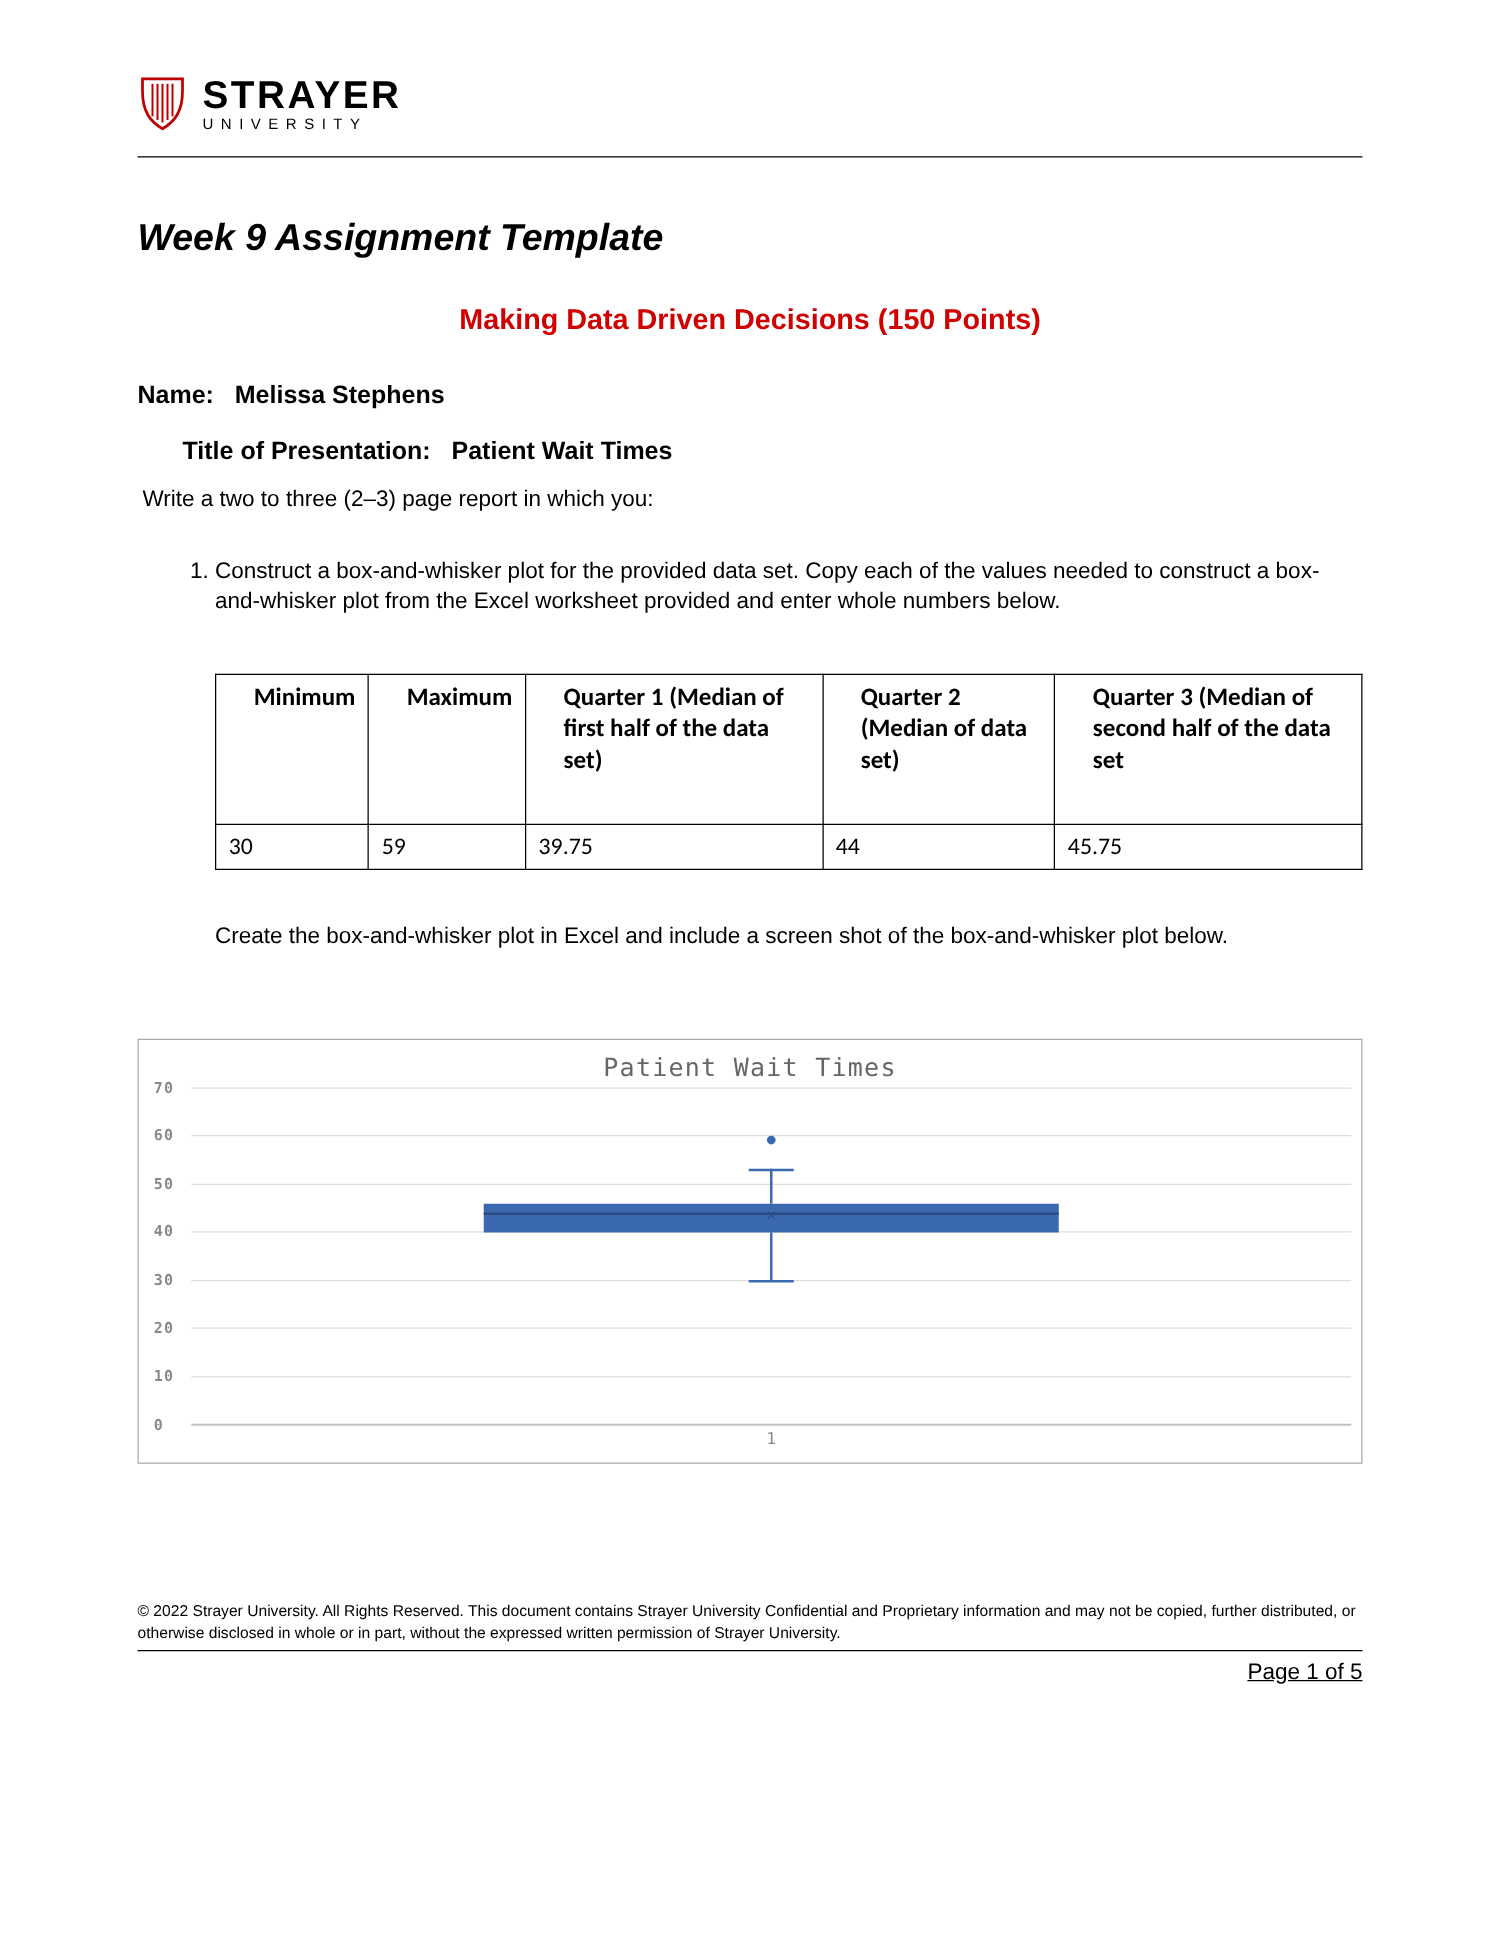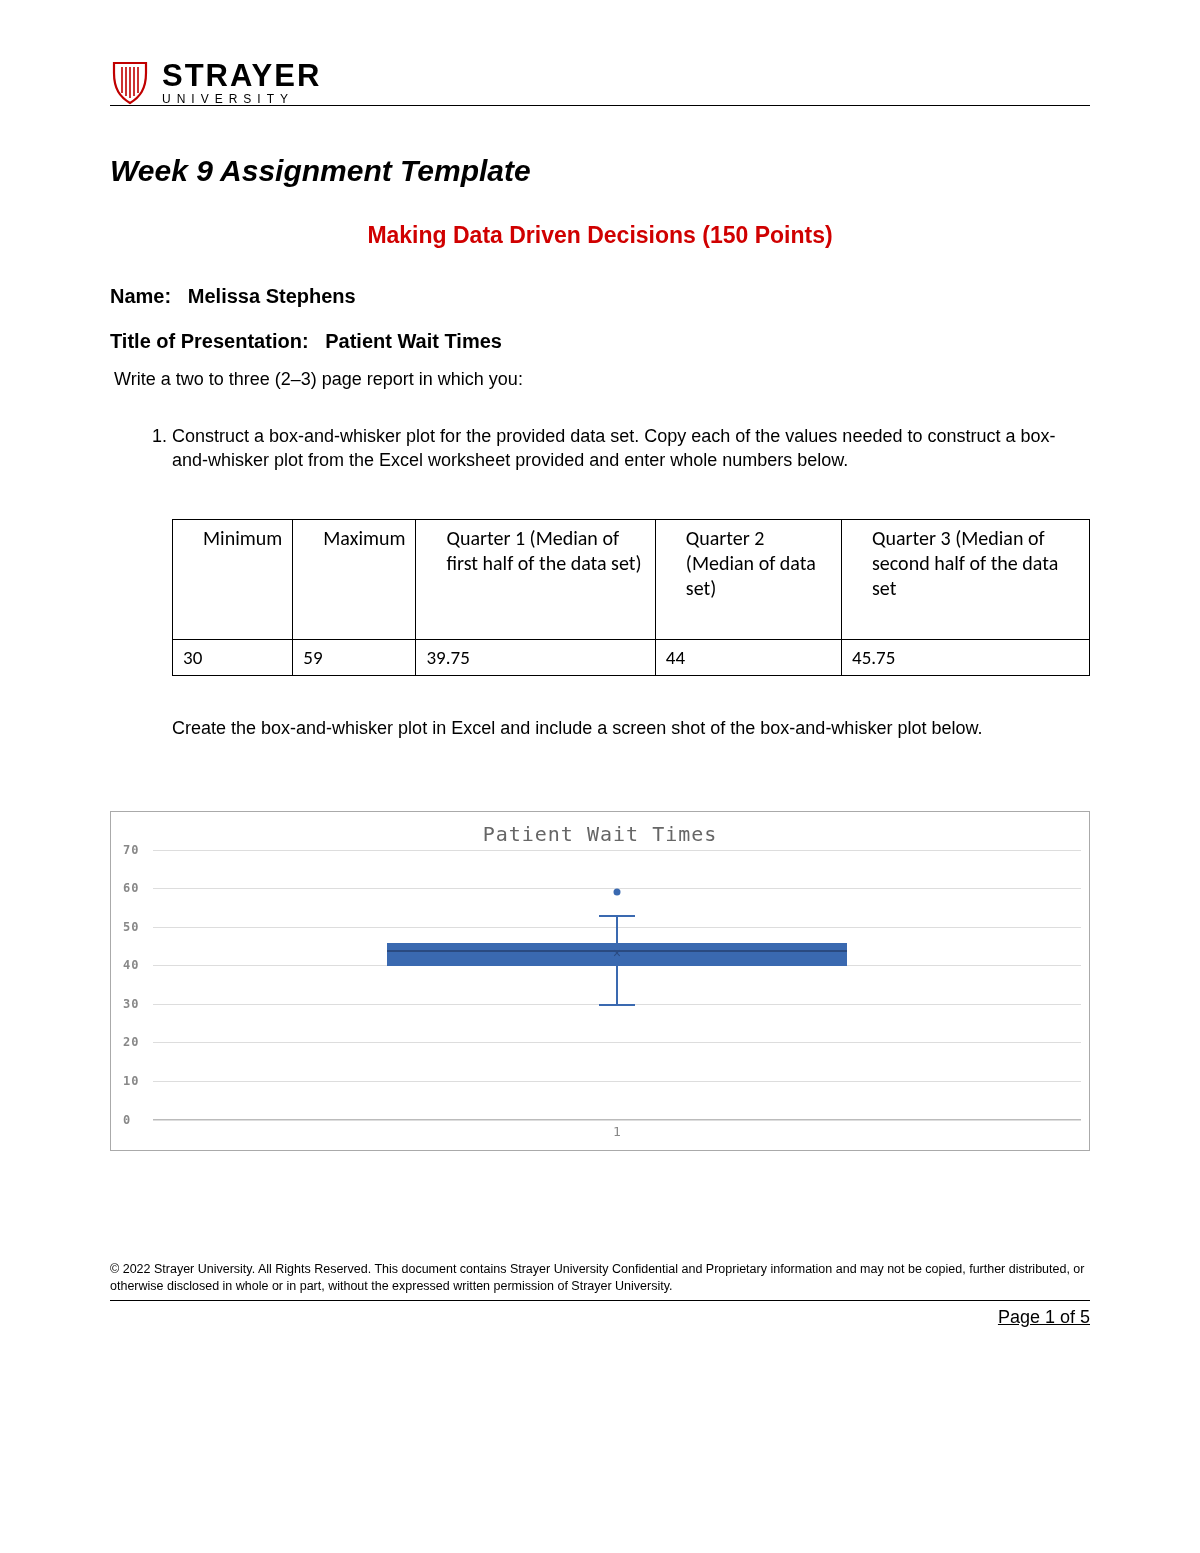--- a/index.html
+++ b/index.html
@@ -11,21 +11,21 @@
   }
   .page {
     width: 1200px;
     padding: 60px 110px 30px 110px;
     position: relative;
   }
   .header {
     display: flex;
     align-items: center;
     gap: 12px;
-    padding-bottom: 0;
+    padding-bottom: 20px;
     border-bottom: 1.5px solid #000;
     margin-bottom: 48px;
   }
   .logo-shield {
     position: relative;
     width: 40px;
     height: 44px;
   }
   .logo-shield svg { display: block; }
   .brand-text { line-height: 1; }
@@ -82,21 +82,21 @@
     width: calc(100% - 62px);
     font-family: Calibri, Arial, sans-serif;
   }
   .data-table td {
     border: 1px solid #000;
     padding: 6px 10px;
     vertical-align: top;
     font-size: 20px;
     line-height: 1.25;
   }
-  .data-table thead td { font-weight: 400; min-height: 120px; height: 120px; padding-left: 30px; }
+  .data-table thead td { font-weight: 700; min-height: 120px; height: 120px; padding-left: 30px; }
   .data-table tbody td { font-size: 19px; }
 
   .after-table {
     margin-left: 62px;
     margin-top: 40px;
     font-size: 18px;
     line-height: 1.35;
   }
 
   .chart-wrap {
@@ -232,21 +232,21 @@
   <h1 class="title">Week 9 Assignment Template</h1>
 
   <div class="subtitle">Making Data Driven Decisions (150 Points)</div>
 
   <div class="field">
     <span class="label">Name:</span>
     <span>&nbsp;</span>
     <span class="value">Melissa Stephens</span>
   </div>
 
-  <div class="field" style="margin-top:22px;">
+  <div class="field" style="margin-top:22px;margin-left:36px;">
     <span class="label">Title of Presentation:</span>
     <span>&nbsp;</span>
     <span class="value">Patient Wait Times</span>
   </div>
 
   <div class="prompt">Write a two to three (2–3) page report in which you:</div>
 
   <ol class="main-list">
     <li>Construct a box-and-whisker plot for the provided data set. Copy each of the values needed to construct a box-and-whisker plot from the Excel worksheet provided and enter whole numbers below.</li>
   </ol>

